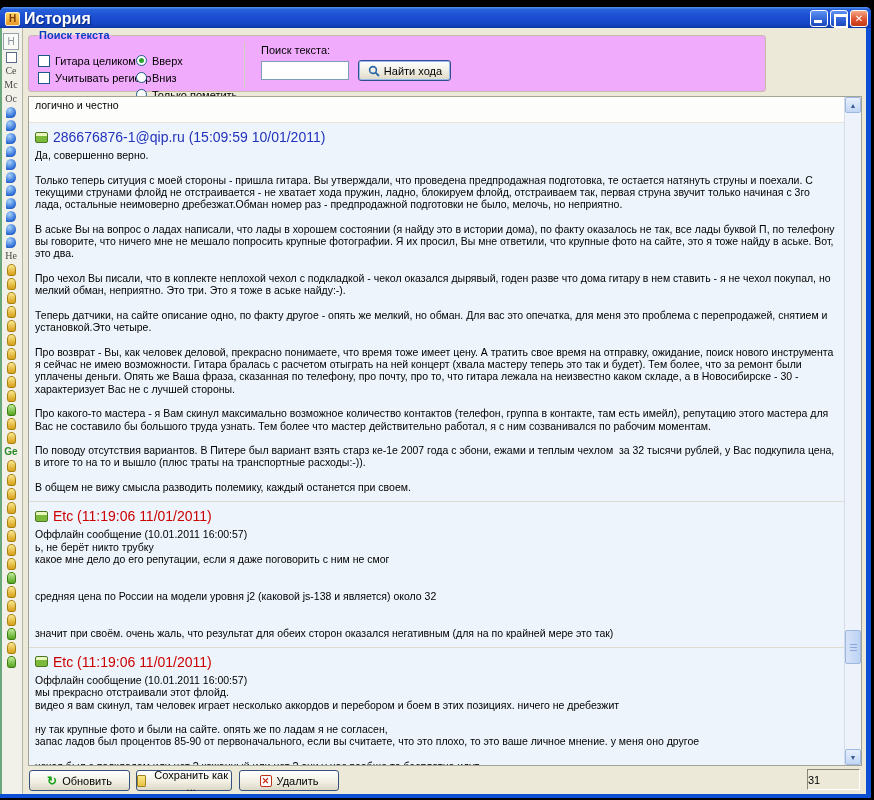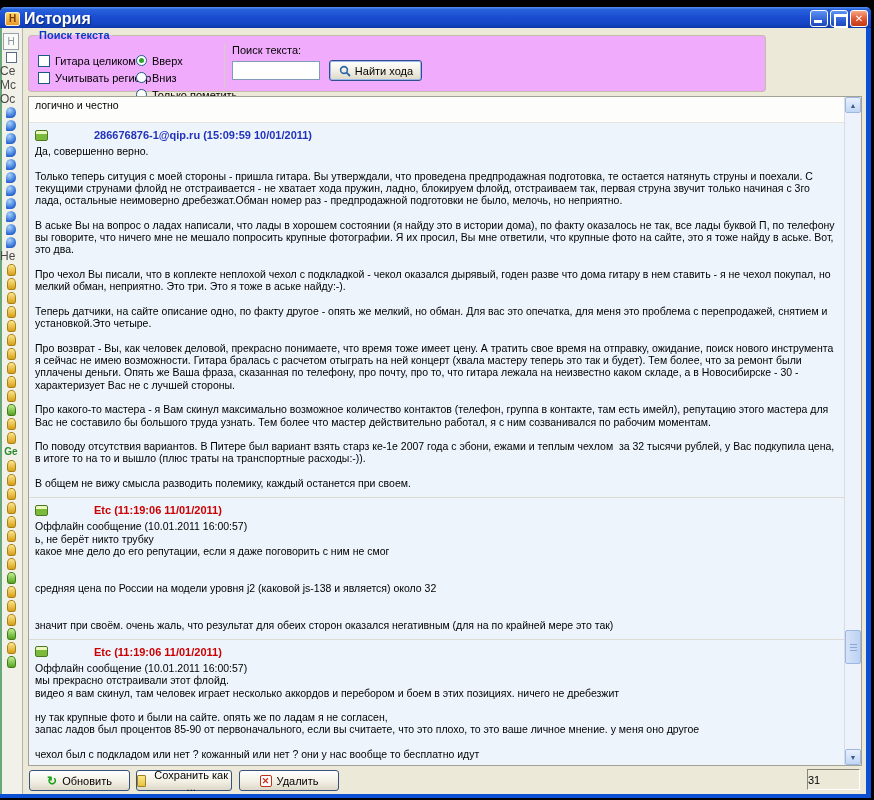--- a/index.html
+++ b/index.html
@@ -31,21 +31,21 @@
   .winbody { position:absolute; left:0; top:21px; width:866px; height:766px; background:#ece9d8; }
 
   
   .strip { position:absolute; left:0; top:0; bottom:0; width:23px; background:#f1f1ea;
            border-right:1px solid #b4b4a8; box-shadow:inset 2px 0 0 #69a87a; overflow:hidden;
            padding-top:3px; }
   .strip .s-item { display:block; margin:2px auto; }
   .s-tab { width:16px; height:17px; border:1px solid #96a0ac; background:#fafaf6; color:#8a93a0;
            font-size:10px; text-align:center; line-height:15px; }
   .s-check { width:11px; height:11px; border:1px solid #5a6a8a; background:#fff; }
-  .s-text { color:#4a4a48; font-size:12px; height:12px; line-height:12px; }
+  .s-text { color:#4a4a48; font-size:10px; text-align:center; height:12px; line-height:12px;font-family:Liberation Serif, serif; }
   .s-gtext { color:#2a8a2a; font-size:10px; font-weight:bold; text-align:center; height:12px; line-height:12px; }
   .s-blue { width:10px; height:11px; border-radius:50% 50% 50% 12%;
             background:radial-gradient(circle at 35% 30%,#a8d4fa,#2a68d4 70%,#15409a); }
   .s-yellow { width:9px; height:12px; border:1px solid #a88010; border-radius:45% 45% 32% 32%;
               background:linear-gradient(180deg,#fae88e,#d8a018); }
   .s-green { width:9px; height:12px; border:1px solid #3c7c12; border-radius:45% 45% 32% 32%;
              background:linear-gradient(180deg,#c2ee96,#55a422); }
 
   
   .content { position:absolute; left:24px; top:0; right:0; bottom:0; }
@@ -57,43 +57,43 @@
   .optcol { position:absolute; top:11px; }
   .optcol.chk { left:9px; }
   .optcol.rad { left:107px; }
   .opt { display:flex; align-items:center; height:17px; font-size:11px; color:#000; white-space:nowrap; }
   .box { width:12px; height:12px; border:1px solid #1d5987; background:#fff; margin-right:5px; }
   .rado { width:11px; height:11px; border:1px solid #1d5987; border-radius:50%; background:#fff;
           margin-right:5px; position:relative; }
   .rado.sel::after { content:""; position:absolute; left:2px; top:2px; width:5px; height:5px;
                      border-radius:50%; background:#2ba32b; }
 
-  .sub { position:absolute; left:195px; top:2px; bottom:3px; width:420px;
-         border-left:1px solid #d5cfbd; padding-left:7px; }
+  .sub { position:absolute; left:215px; top:2px; bottom:3px; width:420px;
+         border-left:1px solid #d5cfbd; padding-left:16px; }
   .sub-label { font-size:11px; color:#000; display:block; margin:1px 0 4px; }
   .search-input { width:88px; height:19px; border:1px solid #7f9db9; font-size:11px; padding:0 3px;
                   vertical-align:middle; background:#fff; }
   .find-btn { height:21px; width:93px; margin-left:5px; vertical-align:middle;
               border:1px solid #2f4f8f; border-radius:3px; box-shadow:inset 0 0 0 1px #9ab8ec;
               background:linear-gradient(180deg,#fff,#f0eee2 55%,#ddd8c6); font-size:11px;
               display:inline-flex; align-items:center; justify-content:center; gap:4px; cursor:default; }
   .statusbar { margin-top:3px; width:187px; height:15px; border:1px solid #cfc9b8; background:#ebe8d6;
                font-size:11px; color:#222; text-align:center; line-height:13px; }
 
   
   .viewer { position:absolute; left:4px; top:68px; width:834px; height:670px;
             border:1px solid #a2a296; background:#fbfbf8; }
   .vcontent { position:absolute; left:0; top:0; right:17px; bottom:0; overflow:hidden; }
   .partial { font-size:10.5px; line-height:13px; padding:2px 6px 10px; color:#000; background:#fdfdfb;
              border-bottom:1px solid #e4e4da; }
   .msg { background:#edf4fc; border-bottom:1px solid #dcdcd2; padding:3px 6px 8px; }
   .mhead { display:flex; align-items:center; gap:5px; margin:3px 0 4px; }
   .micon { width:13px; height:11px; border:1px solid #4a7820; border-radius:2px;
            background:linear-gradient(180deg,#eaf8c0 30%,#7cba3c 31%); }
-  .mtitle { font-size:11px; font-weight:bold;margin-left:41px; }
+  .mtitle { font-size:14px; font-weight:normal; }
   .mbody { font-size:10.5px; line-height:12.3px; color:#000; white-space:pre-wrap; word-wrap:break-word; }
 
   
   .vscroll { position:absolute; top:0; right:0; bottom:0; width:17px; background:#eef2fa;
              border-left:1px solid #d8dce6; }
   .sb-btn { position:absolute; left:0; width:16px; height:16px; border:1px solid #9cb8e0; border-radius:2px;
             background:linear-gradient(180deg,#e8f0fc,#c2d6f6); color:#3b5a8c; font-size:7px;
             text-align:center; line-height:15px; }
   .sb-btn.up { top:0; }
   .sb-btn.down { bottom:0; }

